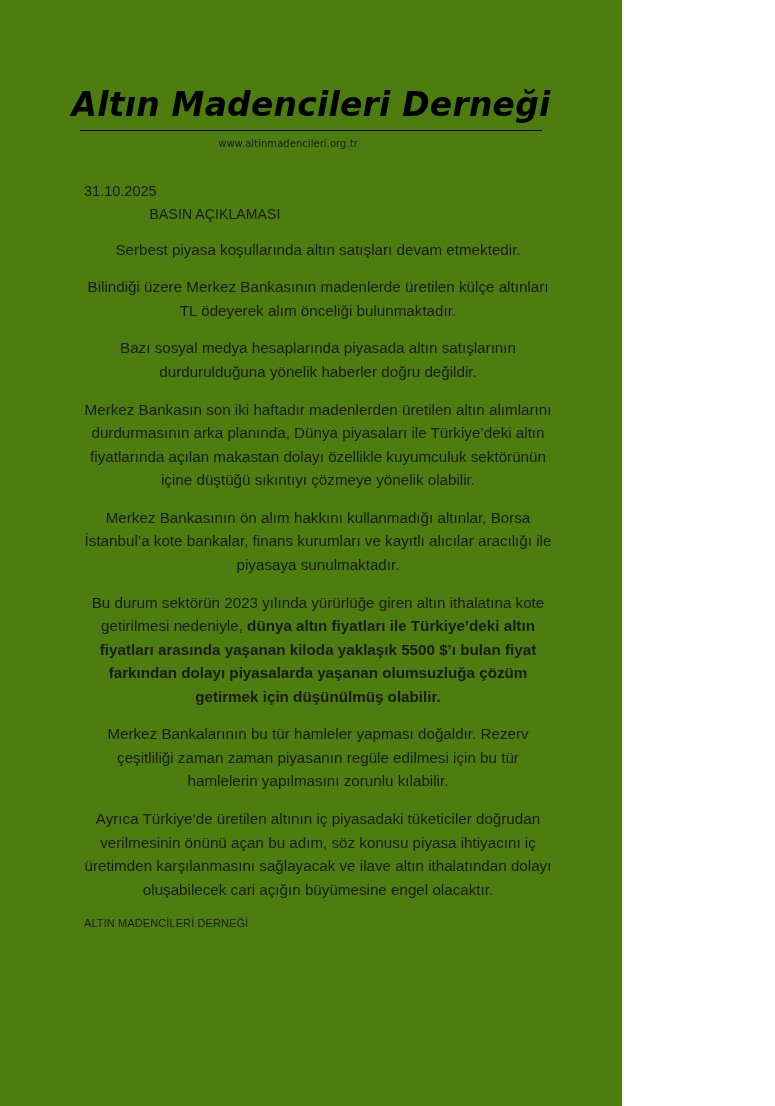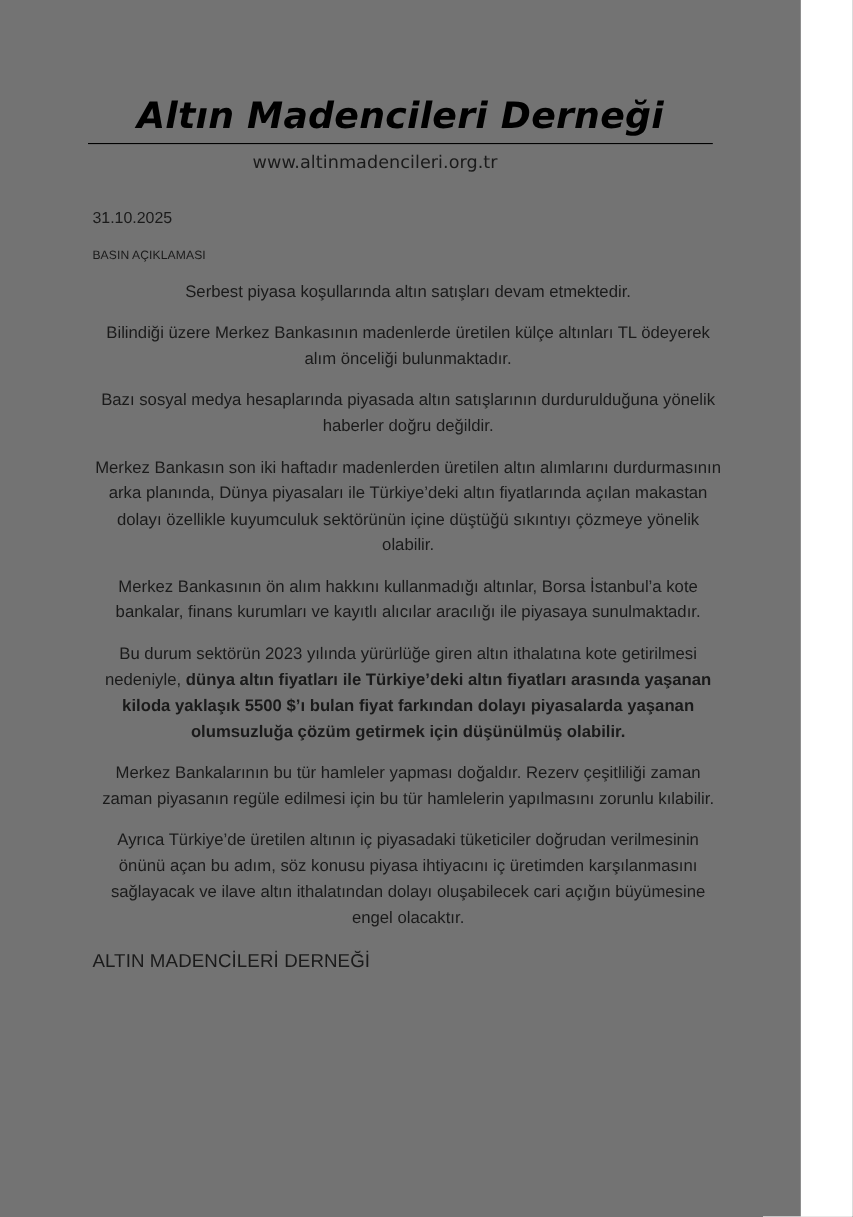--- a/index.html
+++ b/index.html
@@ -12,23 +12,23 @@
     width: 775px;
     height: 1106px;
     overflow: hidden;
     font-family: "Liberation Sans", sans-serif;
     color: #1a1a1a;
     -webkit-font-smoothing: antialiased;
   }
 
   .page {
     position: relative;
-    width: 728px;
+    width: 622px;
     height: 1106px;
-    background: #737373;
+    background: #4d7c0f;
     box-sizing: border-box;
   }
 
   
   .letterhead {
     padding-top: 86px;
     text-align: center;
   }
   .org-title {
     font-family: "DejaVu Sans", sans-serif;
@@ -49,21 +49,21 @@
   }
   .header-rule {
     width: 576px;
     height: 0;
     border: 0;
     border-top: 1.6px solid #000000;
     margin: 0;
   }
   .org-url {
     font-family: "DejaVu Sans", sans-serif;
-    font-size: 16px;
+    font-size: 10px;
     color: #1a1a1a;
     margin: 7px 0 0 0;
     letter-spacing: 0.05px;
     padding-right: 46px;
   }
 
   
   .content {
     padding: 0 70px 0 84px;
   }
@@ -71,22 +71,23 @@
   .date-line {
     margin-top: 33px;
     text-align: left;
     padding-right: 70px;
     font-size: 14.5px;
     color: #1a1a1a;
     line-height: 1.3;
   }
 
   .doc-subject {
-    margin-top: 17px;
-    font-size: 11px;
+    margin-top: 5px;
+    text-align: center;
+    font-size: 14px;
     color: #1a1a1a;
     padding-right: 206px;
     letter-spacing: 0.1px;
   }
 
   .body-text {
     margin-top: 16px;
   }
 
   .para {
@@ -99,21 +100,21 @@
   }
   .para:last-child {
     margin-bottom: 0;
   }
   .para b,
   .para .bold {
     font-weight: 700;
   }
 
   .signature {
-    font-size: 17px;
+    font-size: 11px;
     line-height: 1.55;
     color: #1a1a1a;
     margin-top: 5px;
     letter-spacing: 0.1px;
   }
 </style>
 </head>
 <body>
 
 <div class="page">

